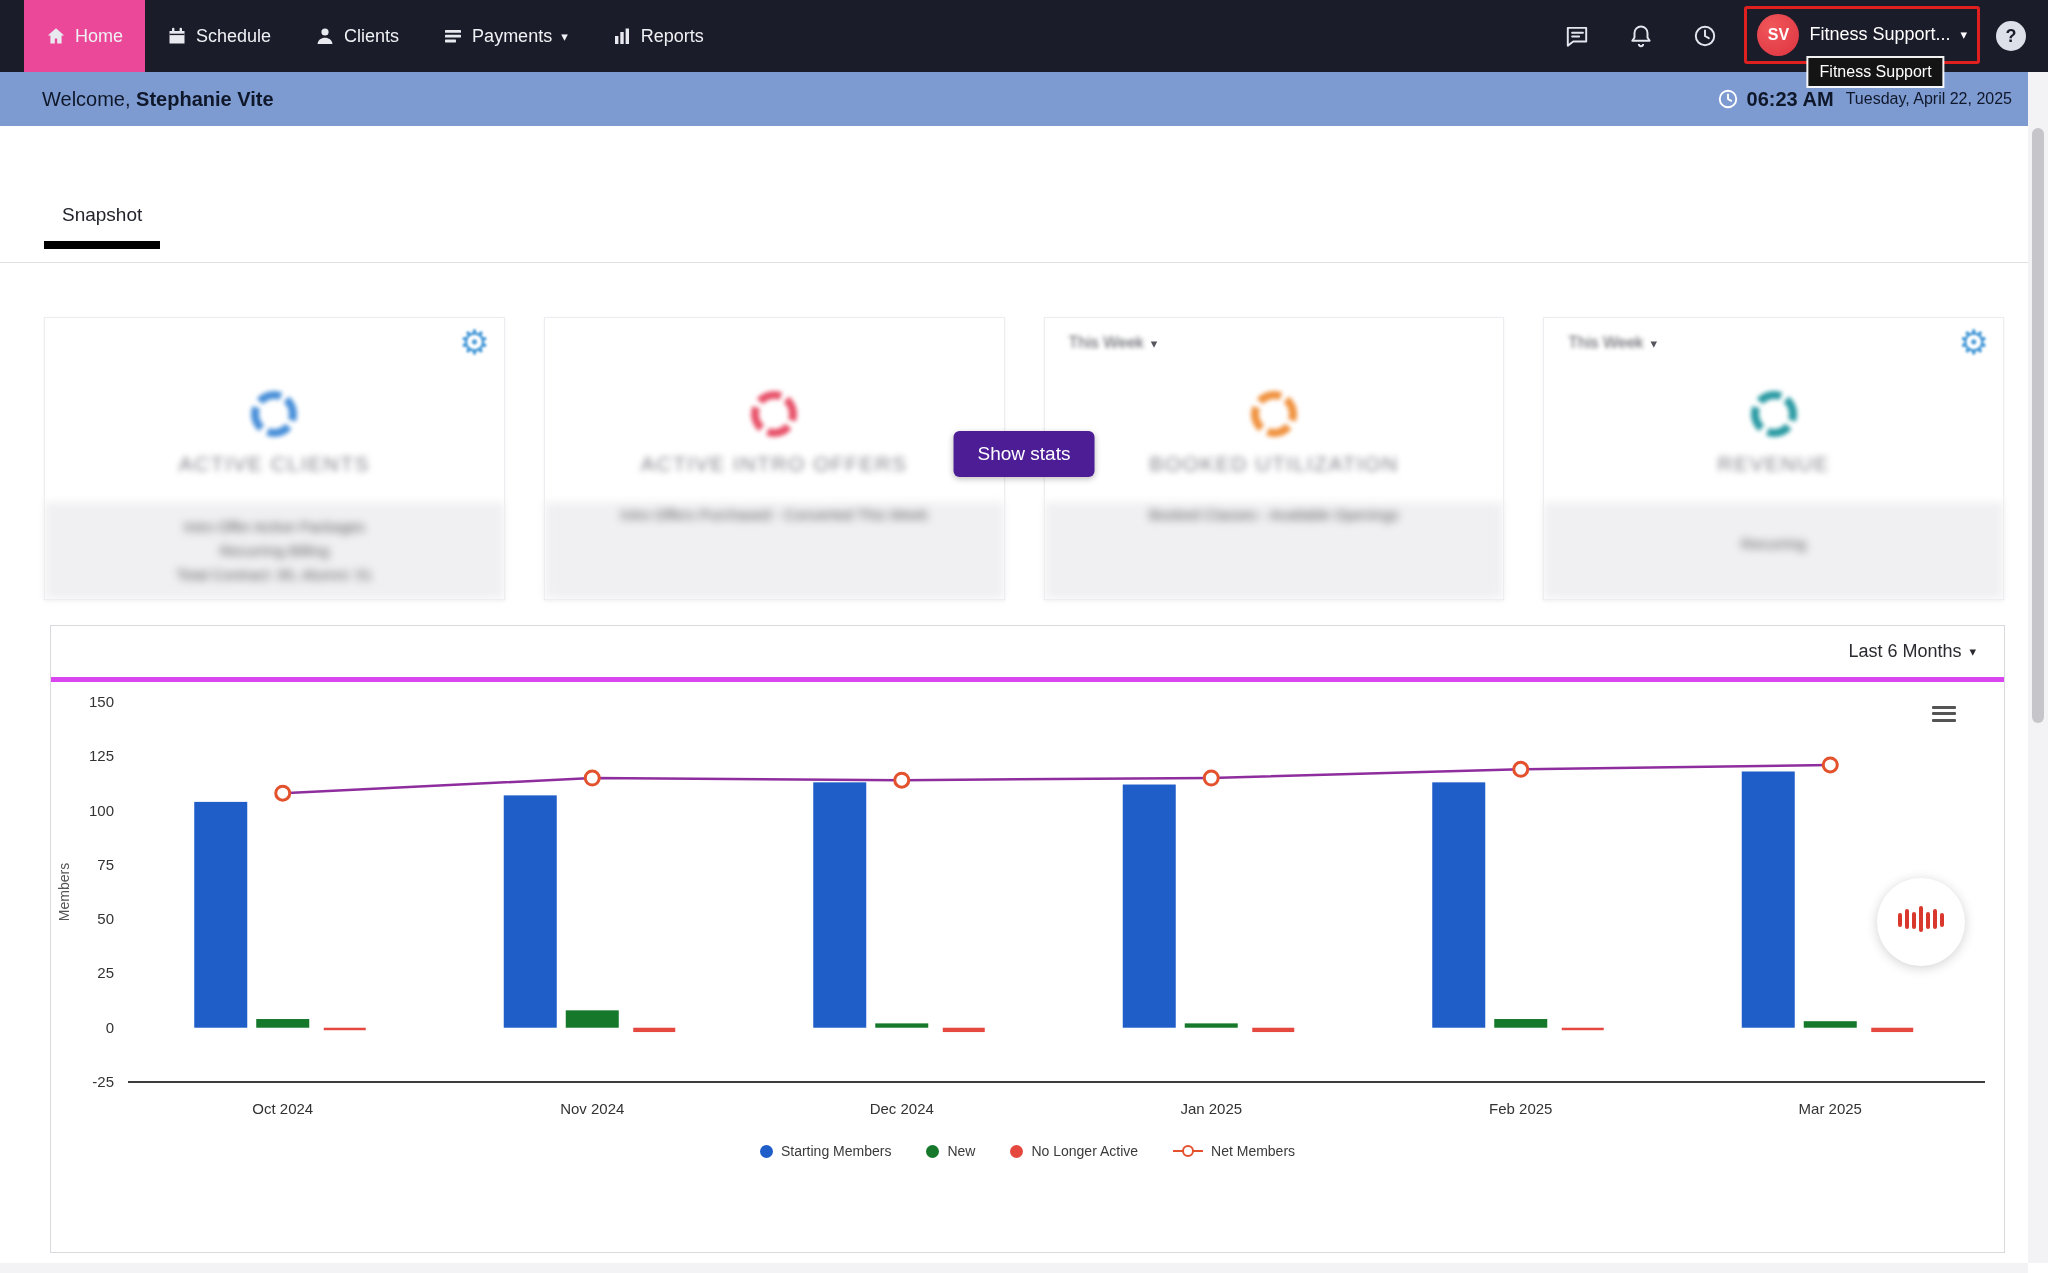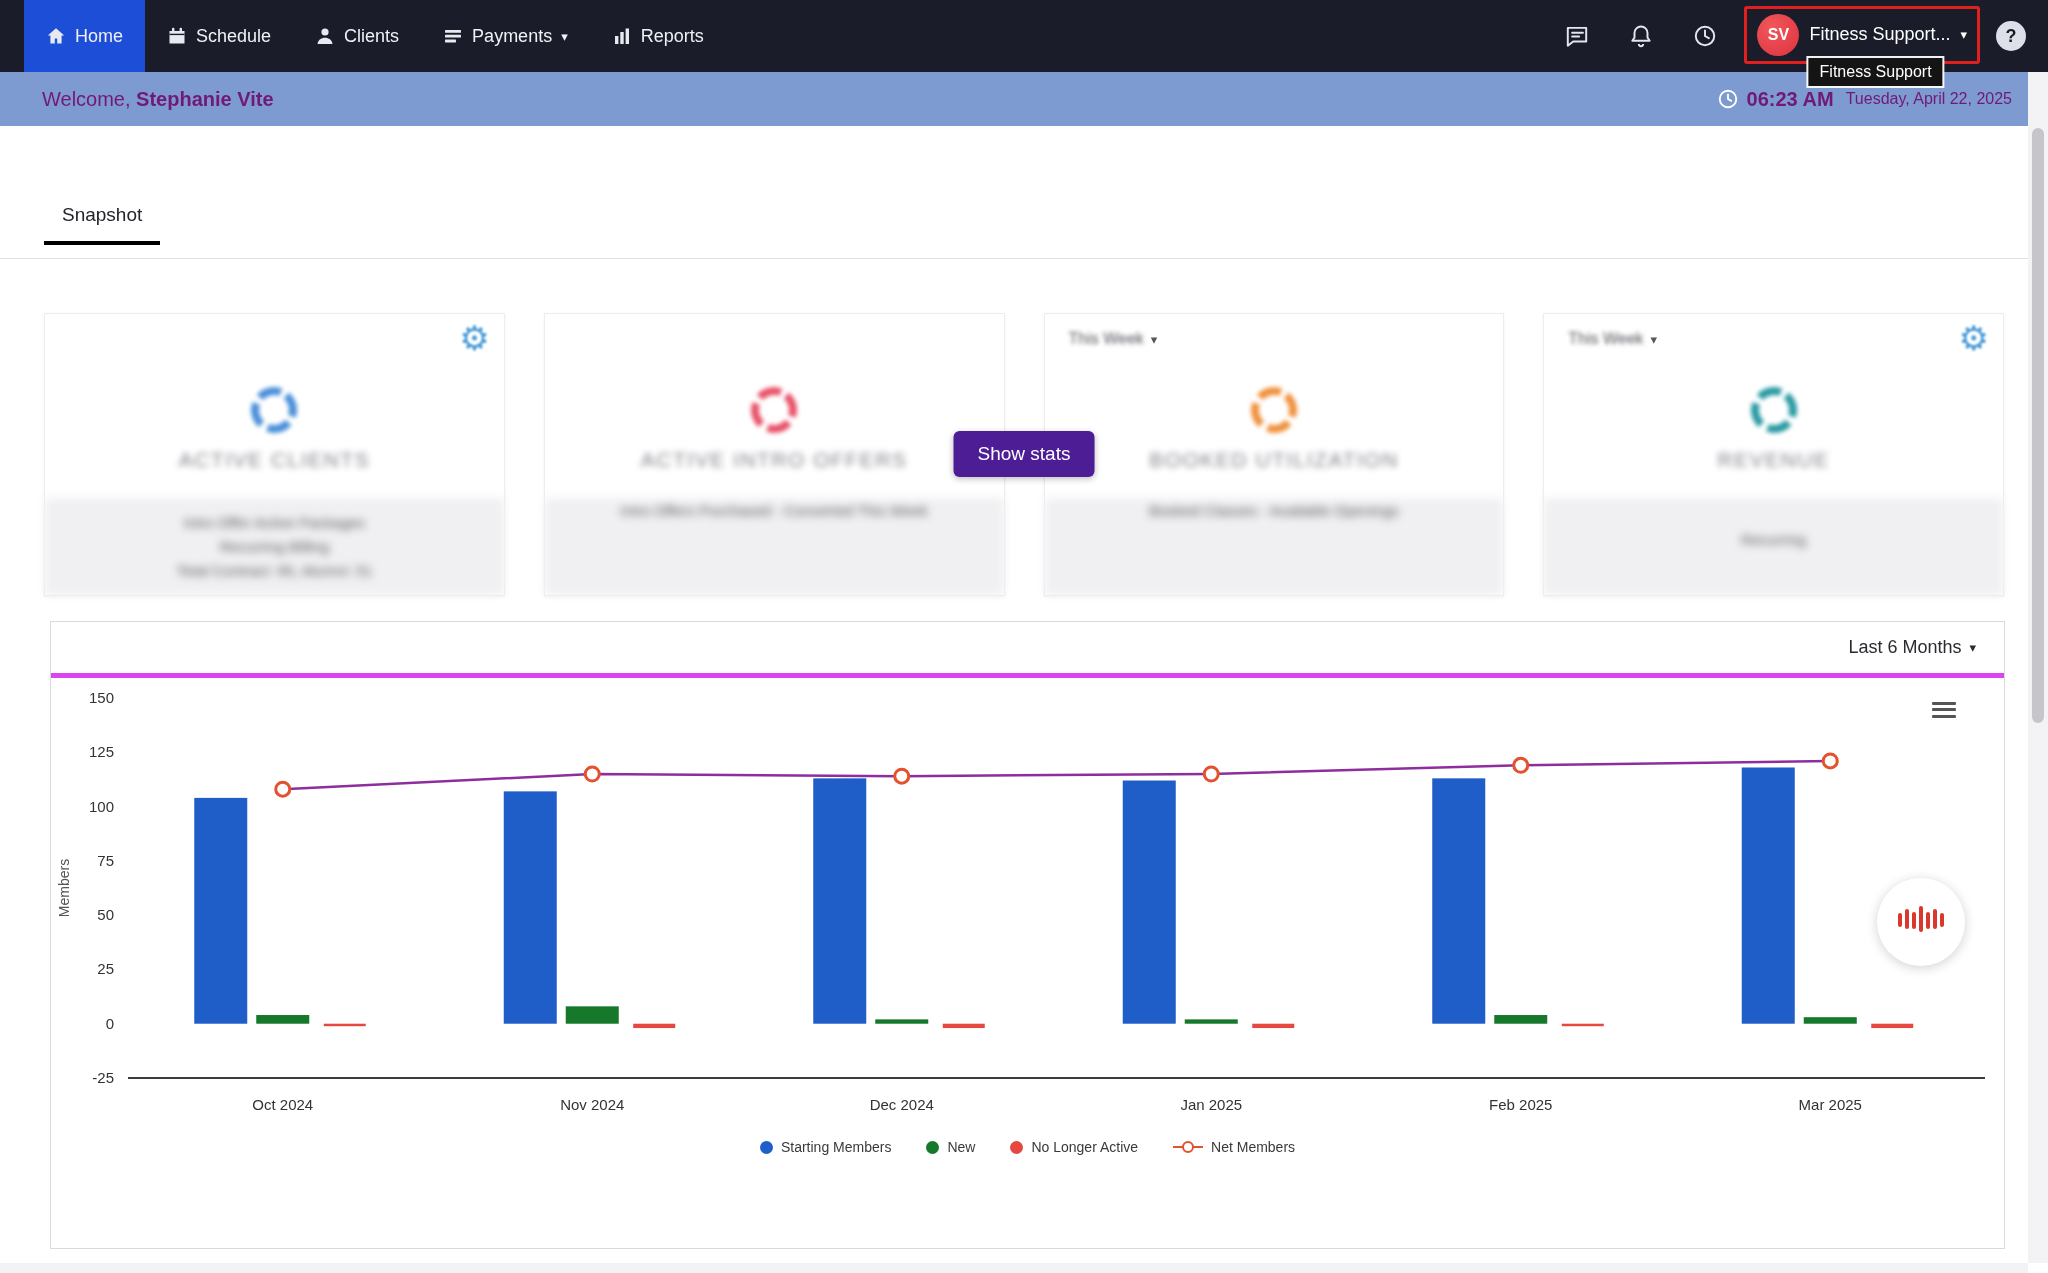--- a/index.html
+++ b/index.html
@@ -3,21 +3,21 @@
 <meta charset="utf-8">
 <style>
   *{margin:0;padding:0;box-sizing:border-box;}
   html,body{width:2048px;height:1273px;}
   body{position:relative;background:#fff;font-family:"Liberation Sans",sans-serif;overflow:hidden;}
 
   
   .topnav{height:72px;background:#1b1c2a;display:flex;align-items:stretch;position:relative;z-index:20;}
   .nav-left{display:flex;align-items:stretch;margin-left:24px;}
   .nav-item{display:flex;align-items:center;gap:9px;padding:0 22px;color:#f0f1f5;font-size:18px;cursor:pointer;}
-  .nav-item.active{background:#1d4ed8;justify-content:center;}
+  .nav-item.active{background:#ec4899;justify-content:center;}
   .nav-ic{display:flex;color:#e8eaf0;}
   .nav-ic svg{width:20px;height:20px;display:block;}
   .caret,.pcaret,.account-caret{font-size:13px;line-height:1;}
   .nav-right{margin-left:auto;display:flex;align-items:center;padding-right:22px;}
   .utils{display:flex;align-items:center;gap:38px;}
   .util-ic{width:26px;height:26px;color:#e4e6ee;cursor:pointer;}
   .util-ic svg{width:26px;height:26px;display:block;}
   .account-box{border:3px solid #e01f1f;border-radius:3px;display:flex;align-items:center;gap:10px;
     padding:5px 10px;position:relative;cursor:pointer;margin-left:26px;margin-top:-3px;}
   .avatar{width:42px;height:42px;border-radius:50%;flex:0 0 42px;
@@ -25,31 +25,31 @@
     color:#fff;font-size:16px;font-weight:bold;display:flex;align-items:center;justify-content:center;}
   .account-label{color:#fff;font-size:18px;white-space:nowrap;}
   .account-caret{color:#fff;}
   .tooltip{position:absolute;top:calc(100% - 3px);left:50%;transform:translateX(-40%);
     background:#141414;color:#fff;font-size:16px;padding:5px 11px;white-space:nowrap;
     box-shadow:0 0 0 2px rgba(253,253,253,.95);z-index:30;}
   .help-circle{width:30px;height:30px;border-radius:50%;background:#dde0e8;color:#1a1b29;
     font-weight:bold;font-size:18px;display:flex;align-items:center;justify-content:center;cursor:pointer;margin-left:16px;}
 
   
-  .welcome{height:54px;background:#7e9bd1;display:flex;align-items:center;padding:0 36px 0 42px;color:#701a75;position:relative;z-index:10;}
+  .welcome{height:54px;background:#7e9bd1;display:flex;align-items:center;padding:0 36px 0 42px;color:#0f172a;position:relative;z-index:10;}
   .welcome-text{font-size:20px;}
   .welcome-text b{font-weight:bold;}
   .welcome-right{margin-left:auto;display:flex;align-items:center;gap:12px;}
   .time{display:flex;align-items:center;gap:8px;font-size:20px;font-weight:bold;}
   .w-clock svg{width:22px;height:22px;display:block;}
   .date{font-size:16px;}
 
   
   .tabs-row{margin-top:78px;padding:0 44px;}
-  .tab{display:inline-block;font-size:19px;color:#23242c;padding:0 18px 15px;border-bottom:4px solid #000000;cursor:pointer;}
+  .tab{display:inline-block;font-size:19px;color:#23242c;padding:0 18px 15px;border-bottom:8px solid #000000;cursor:pointer;}
   .tabs-divider{height:1px;background:#e0e0e4;margin-top:13px;}
 
   
   .cards-row{display:flex;gap:39px;margin:54px 44px 0;}
   .card{flex:1;height:283px;background:#fff;border:1px solid #ededf1;box-shadow:0 1px 3px rgba(0,0,0,.05);
     display:flex;flex-direction:column;position:relative;}
   .card-top{height:184px;display:flex;flex-direction:column;align-items:center;justify-content:flex-end;padding-bottom:26px;}
   .donut{filter:blur(2px);margin-bottom:12px;}
   .card-title{font-size:21px;color:#83838c;letter-spacing:1.5px;font-weight:500;filter:blur(3px);white-space:nowrap;}
   .card-footer{flex:1;background:#f0f0f2;display:flex;flex-direction:column;align-items:center;

